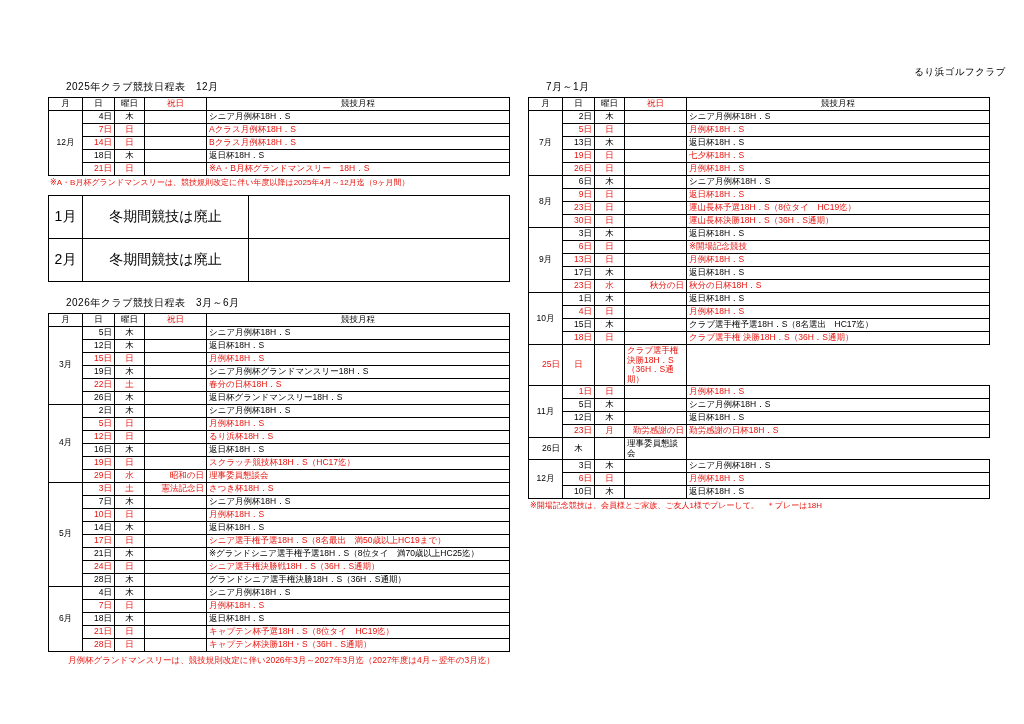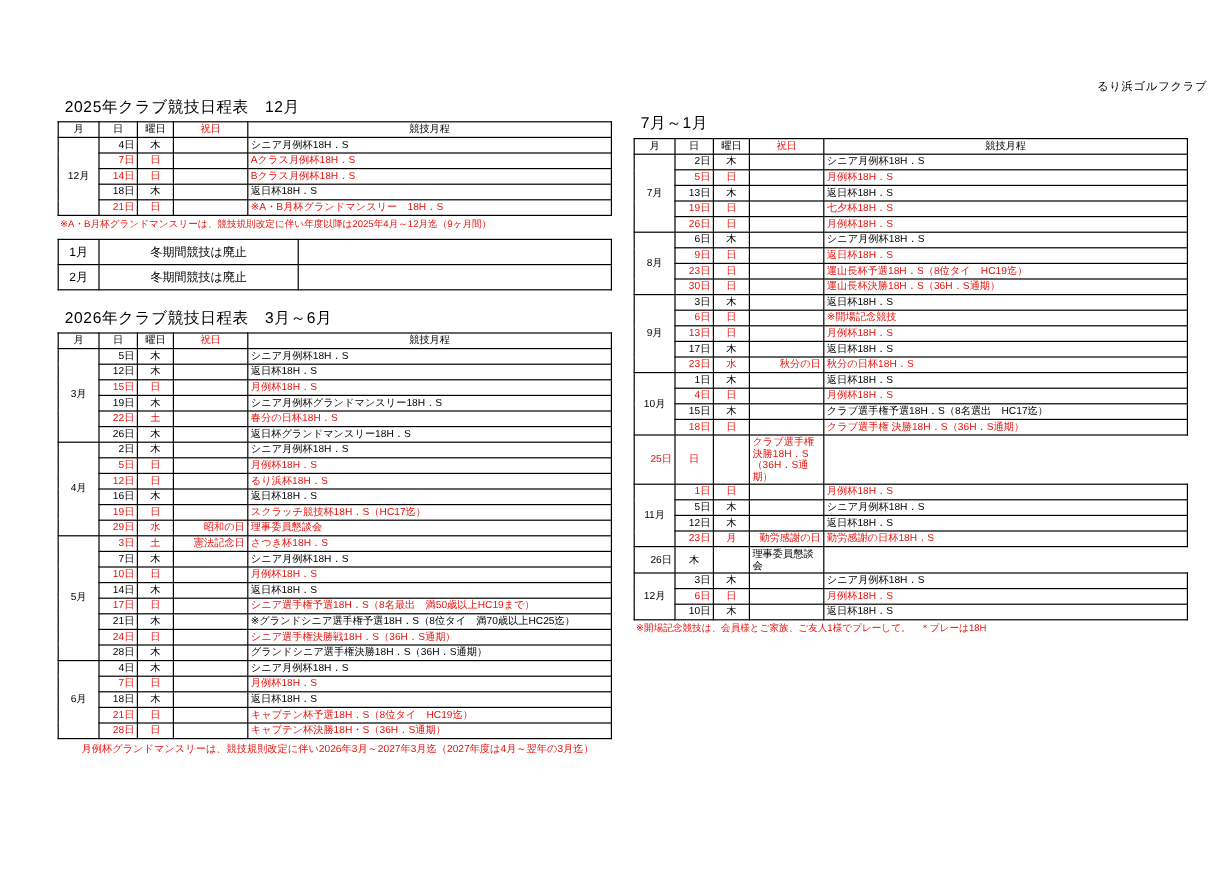--- a/index.html
+++ b/index.html
@@ -3,38 +3,38 @@
 <meta charset="utf-8">
 <style>
   html,body{margin:0;padding:0;}
   body{
     width:1024px;height:724px;background:#ffffff;
     font-family:"Liberation Sans","DejaVu Sans",sans-serif;
     font-size:9px;color:#000;position:relative;overflow:hidden;
   }
   .club-name{position:absolute;right:18px;top:66px;font-size:9.5px;letter-spacing:.5px;}
   .col-left{position:absolute;left:48px;top:80px;width:462px;}
-  .col-right{position:absolute;left:528px;top:94px;width:417px;}
-  .sec-title{font-size:13px;margin:0 0 3px 6px;letter-spacing:.5px;}
+  .col-right{position:absolute;left:528px;top:80px;width:417px;}
+  .sec-title{font-size:10px;margin:0 0 3px 18px;letter-spacing:.5px;}
   table.sched{border-collapse:collapse;table-layout:fixed;width:462px;}
   table.sched th,table.sched td{
     border:1px solid #000;font-size:8.5px;line-height:1.12;
     padding:1px 2px;height:13px;box-sizing:border-box;vertical-align:middle;
   }
   table.sched th{font-weight:normal;text-align:center;}
   .c-month{width:34px;text-align:center;}
   .c-day{width:32px;text-align:right;}
   .c-you{width:30px;text-align:center;}
   .c-shuku{width:62px;text-align:right;}
   .c-event{text-align:left;padding-left:4px;}
   .red{color:#e8120c;}
   .note{font-size:8px;margin:2px 0 0 2px;line-height:1.2;}
   .note.red{color:#e8120c;}
   .winter-tbl{border-collapse:collapse;table-layout:fixed;width:462px;margin-top:7px;}
-  .winter-tbl td{border:1px solid #000;font-size:10px;height:21px;padding:1px 4px;box-sizing:border-box;}
+  .winter-tbl td{border:1px solid #000;font-size:14px;height:21px;padding:12px 4px;box-sizing:border-box;}
   .winter-tbl td.m{width:34px;text-align:center;}
   .winter-tbl td.t{width:166px;text-align:center;margin-left:16px;}
   .winter-tbl td.e{}
   .spacer12{height:14px;}
   .foot{font-size:8.5px;margin-left:20px;}
   .foot.red{color:#e8120c;}
   .foot.small{font-size:8px;}
 </style>
 </head>
 <body>

